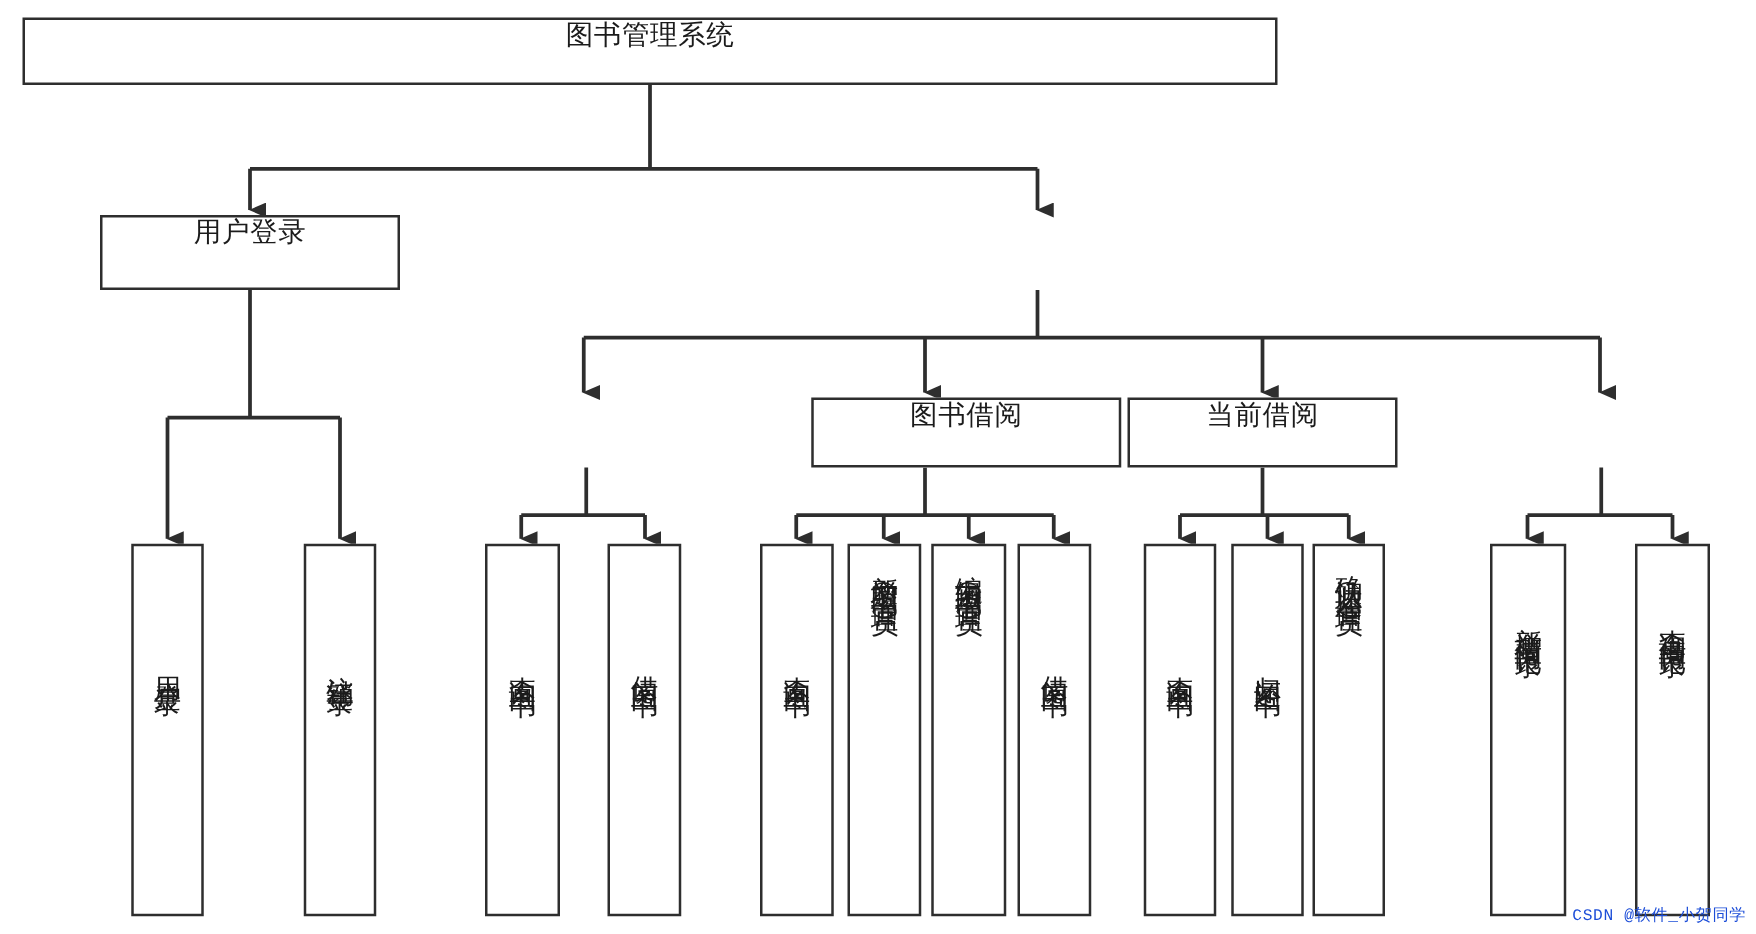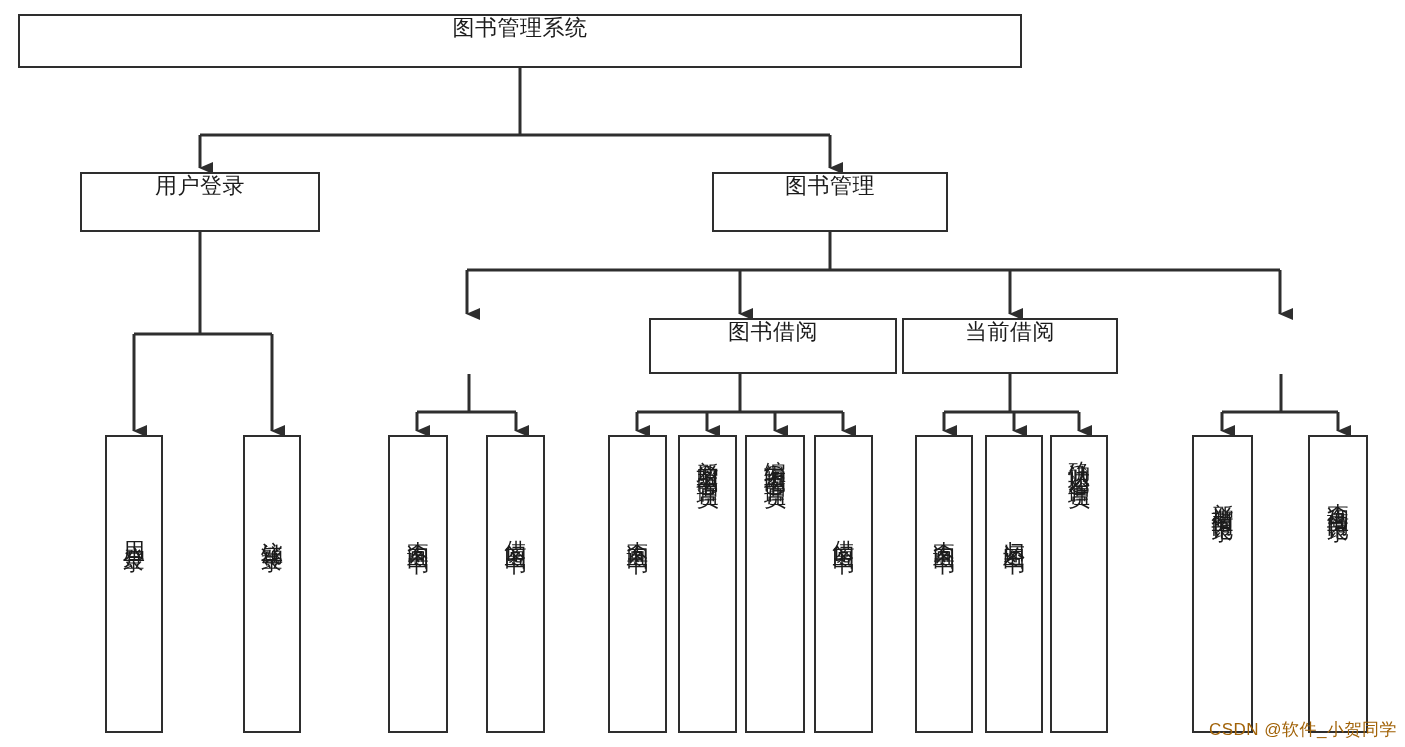--- a/index.html
+++ b/index.html
@@ -55,26 +55,27 @@
     justify-content: center;
     padding-top: 8px;
   }
   .node.leaf.tall-text {
     padding-top: 4px;
   }
   .watermark {
     position: absolute;
     right: 8px;
     bottom: 6px;
-    font-size: 17px;
-    color: #a16207;
+    font-size: 13px;
+    color: #1d4ed8;
     letter-spacing: 0.5px;
     white-space: nowrap;
     z-index: 5;
     user-select: none;
+    font-family: Liberation Mono, monospace;
   }
 </style>
 </head>
 <body>
 
 <div id="canvas">
 
   <svg id="edges" viewBox="0 0 1405 747" xmlns="http://www.w3.org/2000/svg">
     <defs>
       <marker id="arrow" viewBox="0 0 12 14" refX="6" refY="13" markerWidth="12" markerHeight="14" orient="auto" markerUnits="userSpaceOnUse">
@@ -125,23 +126,20 @@
     </g>
   </svg>
 
   <div class="node" style="left:18px; top:14px; width:1004px; height:54px;">
     <span class="label">图书管理系统</span>
   </div>
 
   <div class="node" style="left:80px; top:172px; width:240px; height:60px;">
     <span class="label">用户登录</span>
   </div>
-  <div class="node" style="left:712px; top:172px; width:236px; height:60px;">
-    <span class="label">图书管理</span>
-  </div>
 
   <div class="node" style="left:605px; top:318px; width:248px; height:56px;margin-left:44px;">
     <span class="label">图书借阅</span>
   </div>
   <div class="node" style="left:902px; top:318px; width:216px; height:56px;">
     <span class="label">当前借阅</span>
   </div>
 
   <div class="node leaf" style="left:105px; top:435px; width:58px; height:298px; padding-top:86px;">
     <span class="label">用户登录</span>

